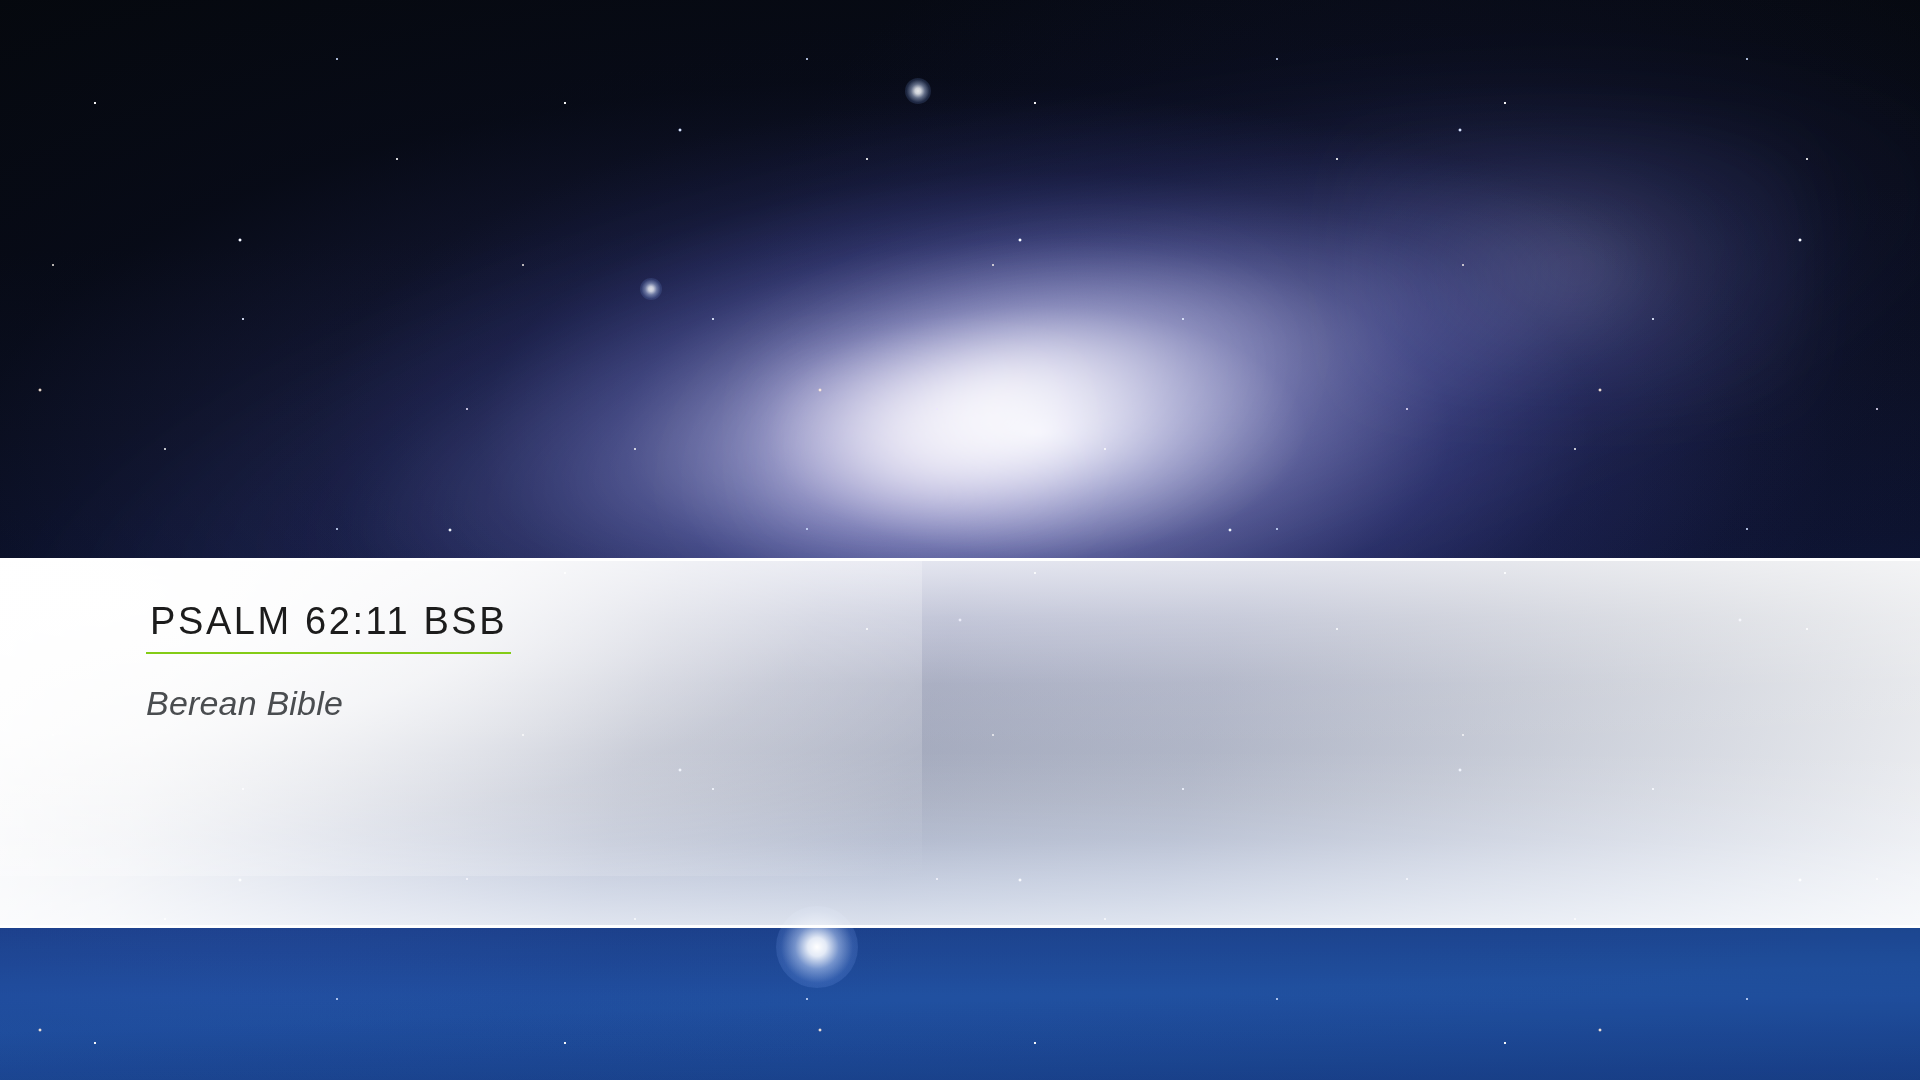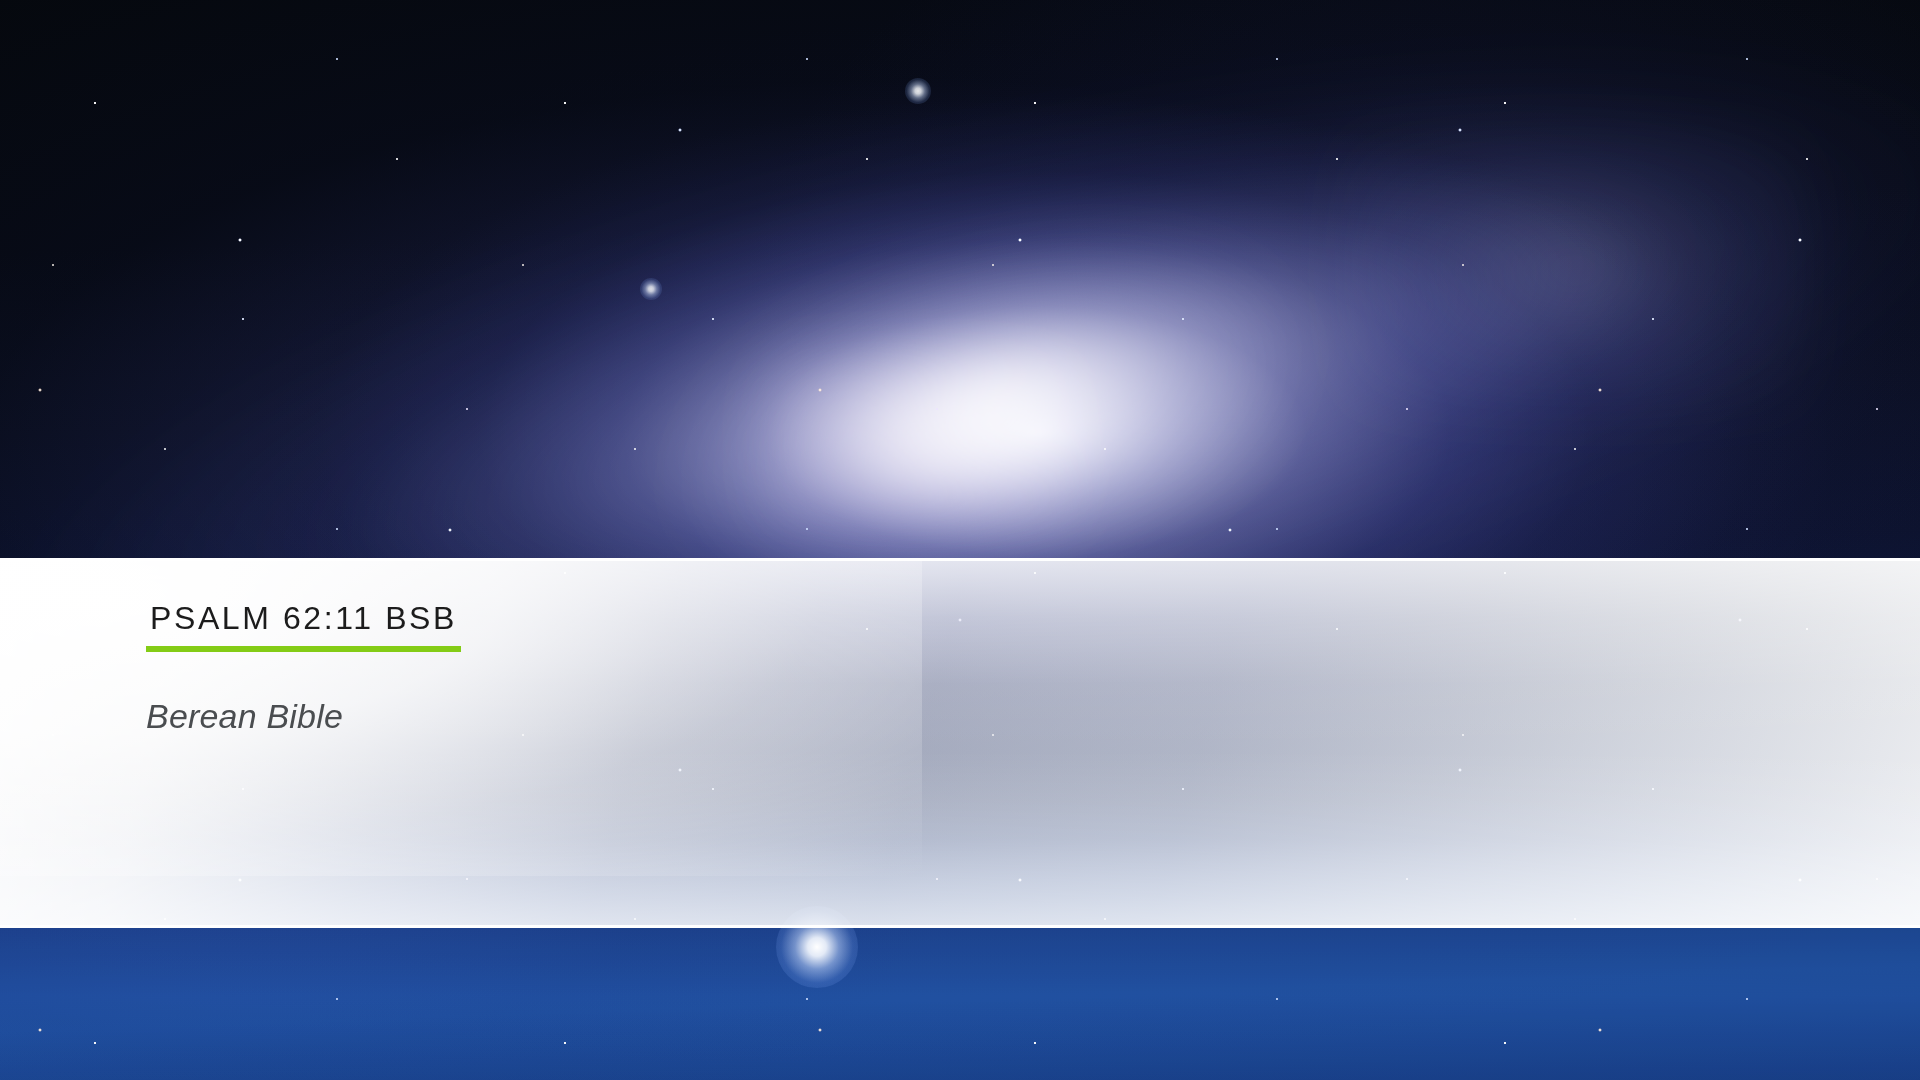--- a/index.html
+++ b/index.html
@@ -271,43 +271,43 @@
     position: absolute;
     left: 146px;
     top: 44px;
     right: 120px;
   }
 
   .verse-ref {
     display: inline-block;
     font-family: "Liberation Sans", sans-serif;
     font-weight: 300;
-    font-size: 32px;
+    font-size: 38px;
     line-height: 1.05;
     letter-spacing: 2.6px;
     color: #1c1c1c;
     padding: 0 4px 10px 4px;
-    border-bottom: 6px solid #84cc16;
+    border-bottom: 2px solid #84cc16;
     white-space: nowrap;
   }
 
   .verse-text {
     margin-top: 24px;
     font-family: "Liberation Sans", sans-serif;
     font-style: italic;
     font-weight: 400;
     font-size: 62px;
     line-height: 1.08;
     letter-spacing: -0.3px;
     color: #3a3d40;
     max-width: 1520px;
   }
 
   .verse-source {
-    margin-top: 45px;
+    margin-top: 30px;
     font-family: "Liberation Sans", sans-serif;
     font-style: italic;
     font-weight: 400;
     font-size: 34px;
     letter-spacing: 0.2px;
     color: #4a4d50;
   }
 </style>
 </head>
 <body>

